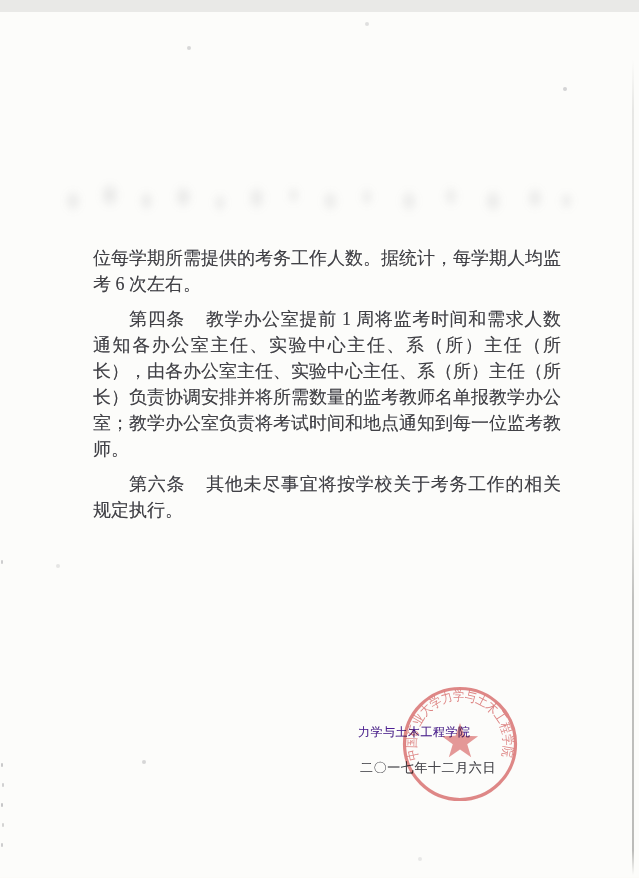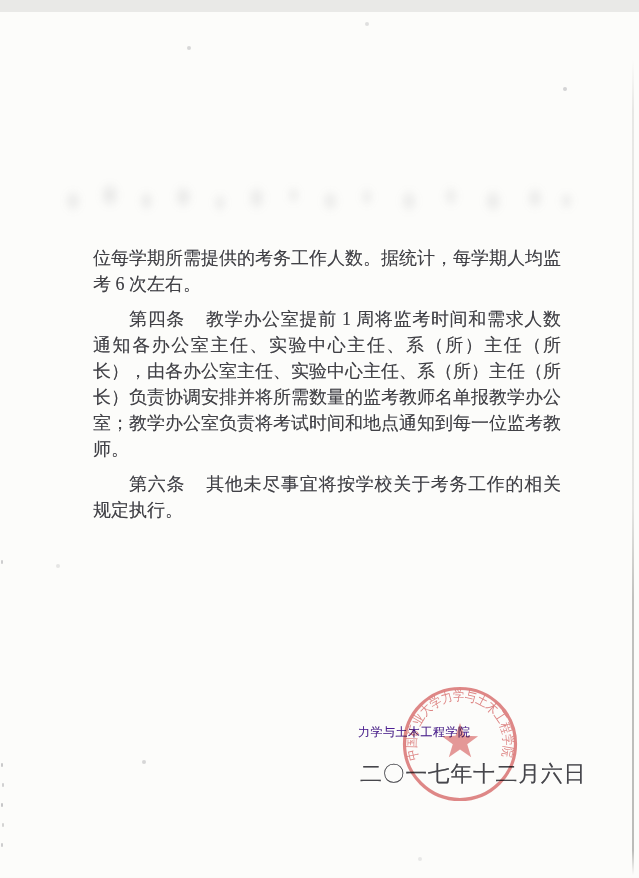--- a/index.html
+++ b/index.html
@@ -50,21 +50,21 @@
   .term{padding-right:21px;}
 
   
   .signature{
     position:absolute;left:358px;top:712px;
     font-size:12px;letter-spacing:.5px;color:#4c1d95;
     text-shadow:0 0 .6px rgba(65,65,72,.4);
   }
   .dateline{
     position:absolute;left:360px;top:747px;
-    font-size:22px;letter-spacing:.6px;color:#46464b;
+    font-size:13px;letter-spacing:.6px;color:#46464b;
     text-shadow:0 0 .6px rgba(65,65,72,.4);
   }
 
   
   .seal{
     position:absolute;left:395px;top:667px;width:130px;height:130px;
     mix-blend-mode:multiply;opacity:.88;
   }
   .seal svg{display:block;width:100%;height:100%;}
 

